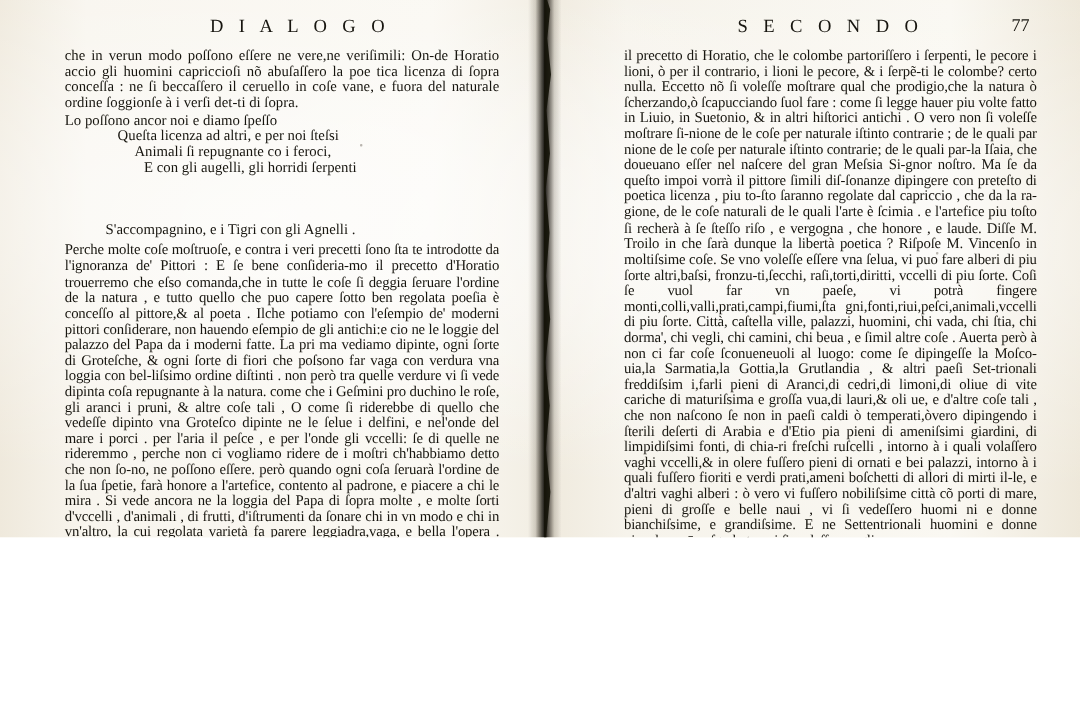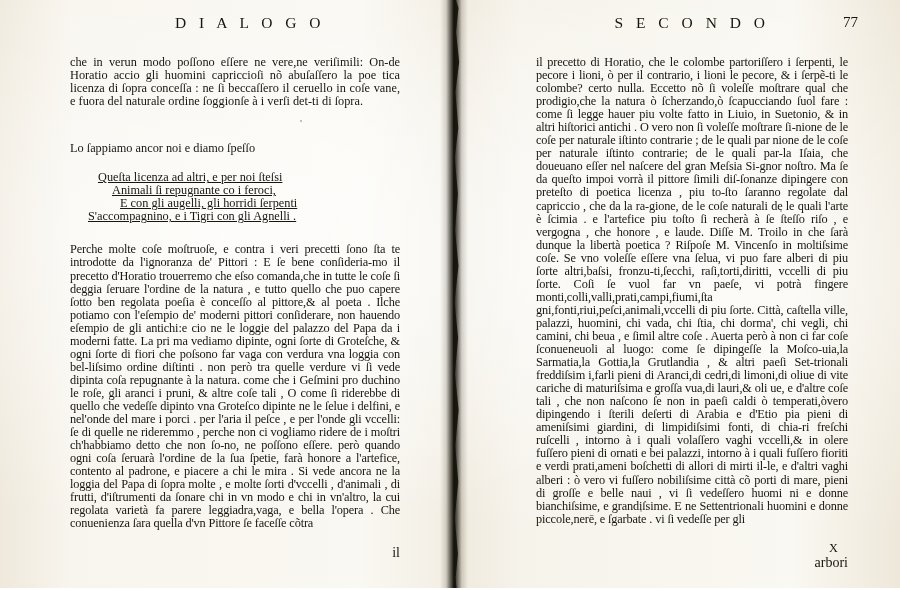--- a/index.html
+++ b/index.html
@@ -3,21 +3,21 @@
 <meta charset="utf-8">
 <style>
   html, body {
     margin: 0;
     padding: 0;
     background: #ffffff;
   }
   .page {
     position: relative;
     width: 900px;
-    height: 588px;
+    height: 448px;
     background: #f7f4ec;
     overflow: hidden;
     font-family: "Liberation Serif", serif;
     color: #17150f;
   }
   
   .paper-tone {
     position: absolute;
     inset: 0;
     background:
@@ -85,35 +85,35 @@
   }
 
   .body-text {
     font-size: 12.3px;
     line-height: 13.05px;
     text-align: justify;
     text-justify: inter-word;
     hyphens: manual;
   }
   .body-text p {
-    margin: 16px;
+    margin: 0;
   }
   .body-text p.noind { text-indent: 0; }
 
   .verse {
     margin: 0;
     font-size: 12.3px;
     line-height: 13.05px;
   }
-  .verse div { white-space: nowrap; text-decoration: underline; }
+  .verse div { white-space: nowrap; }
   .v3 { padding-left: 44px; }
   .v4 { padding-left: 52px; }
   .v5 { padding-left: 58px; }
   .v6 { padding-left: 66px; }
-  .v7 { padding-left: 34px; }
+  .v7 { padding-left: 34px; margin-top: 39px; }
 
   .gap-sm { height: 4px; }
   .gap-xs { height: 2px; }
 
   .catchword {
     text-align: right;
     font-size: 14px;
     padding-right: 16px;
     margin-top: 1px;
   }
@@ -135,21 +135,21 @@
 <body>
 
 <div class="page">
   <div class="paper-tone"></div>
 
   <div class="col col-left">
     <div class="running-head rh-left">D I A L O G O</div>
     <div class="body-text">
       <p class="noind">che in verun modo poſſono eſſere ne vere,ne veriſimili: On-de Horatio accio gli huomini capriccioſi nõ abuſaſſero la poe tica licenza di ſopra conceſſa : ne ſi beccaſſero il ceruello in coſe vane, e fuora del naturale ordine ſoggionſe à i verſi det-ti di ſopra.</p>
       <div class="gap-xs"></div>
-      <p class="noind">Lo ſappiamo ancor noi e diamo ſpeſſo</p>
+      <p class="noind">Lo poſſono ancor noi e diamo ſpeſſo</p>
       <div class="verse">
         <div class="v3">Queſta licenza ad altri, e per noi ſteſsi</div>
         <div class="v5">Animali ſi repugnante co i feroci,</div>
         <div class="v6">E con gli augelli, gli horridi ſerpenti</div>
         <div class="v7">S'accompagnino, e i Tigri con gli Agnelli .</div>
       </div>
       <div class="gap-sm"></div>
       <p class="noind tight">Perche molte coſe moſtruoſe, e contra i veri precetti ſono ſta te introdotte da l'ignoranza de' Pittori : E ſe bene conſideria-mo il precetto d'Horatio trouerremo che eſso comanda,che in tutte le coſe ſi deggia ſeruare l'ordine de la natura , e tutto quello che puo capere ſotto ben regolata poeſia è conceſſo al pittore,&amp; al poeta . Ilche potiamo con l'eſempio de' moderni pittori conſiderare, non hauendo eſempio de gli antichi:e cio ne le loggie del palazzo del Papa da i moderni fatte. La pri ma vediamo dipinte, ogni ſorte di Groteſche, &amp; ogni ſorte di fiori che poſsono far vaga con verdura vna loggia con bel-liſsimo ordine diſtinti . non però tra quelle verdure vi ſi vede dipinta coſa repugnante à la natura. come che i Geſmini pro duchino le roſe, gli aranci i pruni, &amp; altre coſe tali , O come ſi riderebbe di quello che vedeſſe dipinto vna Groteſco dipinte ne le ſelue i delfini, e nel'onde del mare i porci . per l'aria il peſce , e per l'onde gli vccelli: ſe di quelle ne rideremmo , perche non ci vogliamo ridere de i moſtri ch'habbiamo detto che non ſo-no, ne poſſono eſſere. però quando ogni coſa ſeruarà l'ordine de la ſua ſpetie, farà honore a l'artefice, contento al padrone, e piacere a chi le mira . Si vede ancora ne la loggia del Papa di ſopra molte , e molte ſorti d'vccelli , d'animali , di frutti, d'iſtrumenti da ſonare chi in vn modo e chi in vn'altro, la cui regolata varietà fa parere leggiadra,vaga, e bella l'opera . Che conuenienza ſara quella d'vn Pittore ſe faceſſe cõtra</p>
       <div class="catchword">il</div>
     </div>

